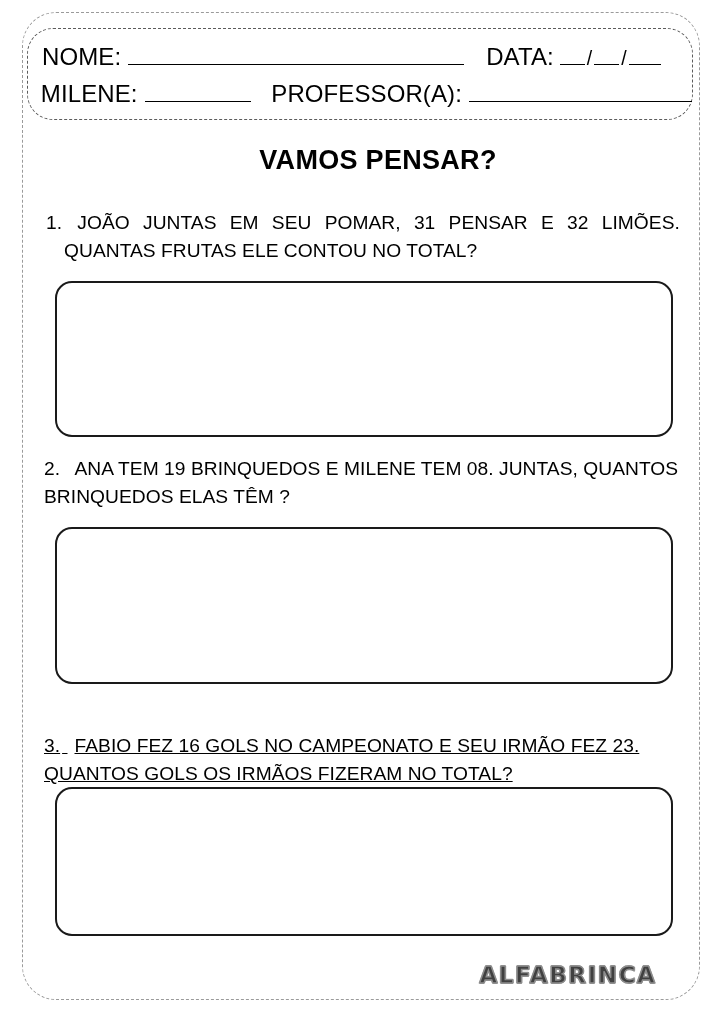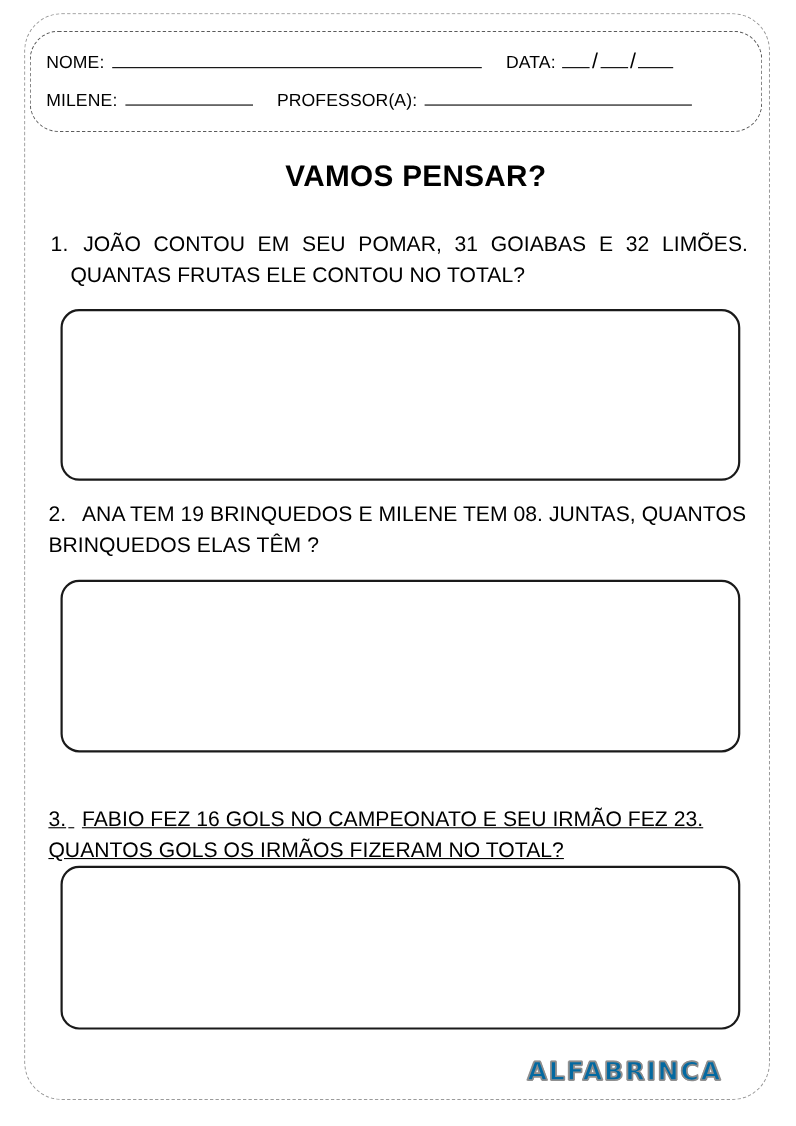--- a/index.html
+++ b/index.html
@@ -55,21 +55,21 @@
     width: 100%;
     height: 30px;
     display: flex;
     align-items: baseline;
     white-space: nowrap;
   }
   #hdr-row-1 { top: 16px; }
   #hdr-row-2 { top: 53px; }
 
   .hdr-label {
-    font-size: 16px;
+    font-size: 24px;
     letter-spacing: 0.1px;
     line-height: 1;
   }
 
   
   .rule {
     display: inline-block;
     border-bottom: 1.8px solid #000;
     height: 13px;
   }
@@ -150,21 +150,21 @@
   
   #watermark {
     position: absolute;
     left: 478px;
     top: 962px;
     width: 180px;
     text-align: center;
     font-size: 23px;
     font-weight: bold;
     letter-spacing: 1.6px;
-    color: #0369a1;
+    color: #404040;
     -webkit-text-stroke: 1.3px #8d8d8d;
     text-shadow:
       -1px  0   #9c9c9c,
        1px  0   #9c9c9c,
        0   -1px #9c9c9c,
        0    1px #9c9c9c;
     font-family: "DejaVu Sans", sans-serif;
   }
 </style>
 </head>
@@ -201,26 +201,26 @@
     </div>
 
   </div>
 
   <div id="title">VAMOS PENSAR?</div>
 
   <div class="question" id="question-1">
     <div class="q-line justify">
       <span class="q-num">1.</span>
       <span>JOÃO</span>
-      <span>CONTOU</span>
+      <span>JUNTAS</span>
       <span>EM</span>
       <span>SEU</span>
       <span>POMAR,</span>
       <span>31</span>
-      <span>GOIABAS</span>
+      <span>PENSAR</span>
       <span>E</span>
       <span>32</span>
       <span>LIMÕES.</span>
     </div>
     <div class="q-line" style="padding-left:18px">QUANTAS FRUTAS ELE CONTOU NO TOTAL?</div>
   </div>
 
   <div class="answer-box" id="answer-box-1"></div>
 
   <div class="question" id="question-2">

